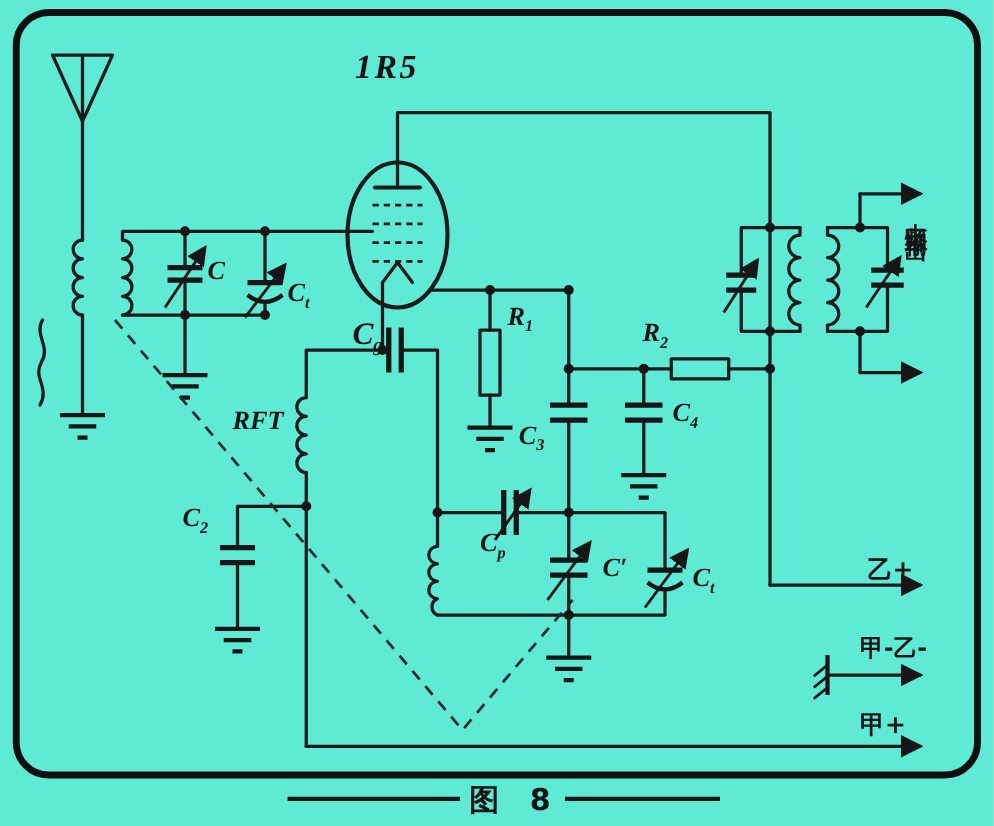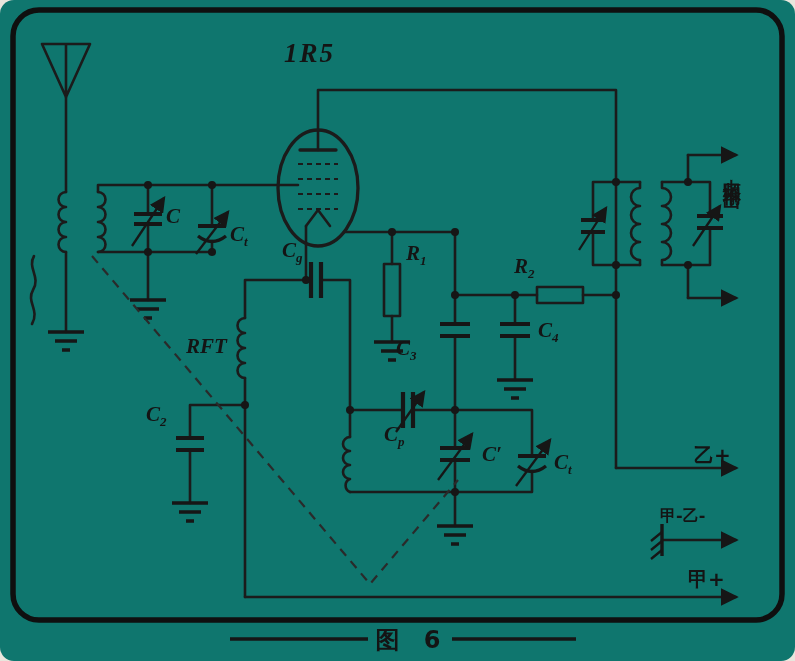--- a/index.html
+++ b/index.html
@@ -1,20 +1,19 @@
 <!DOCTYPE html>
 <html><head>
 <meta charset="utf-8">
 <style>
   html,body{margin:0;padding:0;background:#e9e6dd;}
   .page{
     position:relative;width:795px;height:661px;overflow:hidden;
-    background:#0f766e;
+    background:#5eead4;
     font-family:"Liberation Serif",serif;
-    border-radius:14px;
   }
   svg{position:absolute;left:0;top:0;}
   .w{stroke:#1b1b1b;stroke-width:2.6;fill:none;stroke-linecap:round;stroke-linejoin:round;}
   .thick{stroke-width:3.3;}
   .plate{stroke:#161616;stroke-width:4.2;fill:none;stroke-linecap:butt;}
   .curve{stroke:#161616;stroke-width:3.4;fill:none;}
   .gnd{stroke:#161616;stroke-width:3.4;fill:none;stroke-linecap:butt;}
   .dot{fill:#161616;stroke:none;}
   .dash{stroke:#2a2a2a;stroke-width:2.2;fill:none;stroke-dasharray:9 7;}
   .grid{stroke:#1b1b1b;stroke-width:2.2;fill:none;stroke-dasharray:5 4;}
@@ -190,30 +189,30 @@
         <circle cx="245" cy="405" r="4"></circle>
     </g>
 
     <path class="curve" d="M230,639 H368 M452,639 H576"></path>
   </svg>
 
   <div class="lbl" style="left:284px;top:40px;font-size:27px;letter-spacing:2px"><span>1R5</span></div>
 
   <div class="lbl" style="left:166px;top:206px"><span>C</span><sub></sub></div>
   <div class="lbl" style="left:230px;top:224px"><span>C</span><sub>t</sub></div>
-  <div class="lbl" style="left:282px;top:240px;font-size:21px"><span>C</span><sub>g</sub></div>
-  <div class="lbl" style="left:186px;top:336px"><span>RFT</span><sub></sub></div>
+  <div class="lbl" style="left:282px;top:255px;font-size:25px"><span>C</span><sub>g</sub></div>
+  <div class="lbl" style="left:186px;top:326px"><span>RFT</span><sub></sub></div>
   <div class="lbl" style="left:406px;top:243px"><span>R</span><sub>1</sub></div>
   <div class="lbl" style="left:514px;top:256px"><span>R</span><sub>2</sub></div>
   <div class="lbl" style="left:146px;top:404px"><span>C</span><sub>2</sub></div>
-  <div class="lbl" style="left:396px;top:338px"><span>C</span><sub>3</sub></div>
+  <div class="lbl" style="left:415px;top:338px"><span>C</span><sub>3</sub></div>
   <div class="lbl" style="left:538px;top:320px"><span>C</span><sub>4</sub></div>
   <div class="lbl" style="left:384px;top:424px"><span>C</span><sub>p</sub></div>
   <div class="lbl" style="left:482px;top:444px"><span>C′</span><sub></sub></div>
   <div class="lbl" style="left:554px;top:452px"><span>C</span><sub>t</sub></div>
 
   <div class="lbl vert" style="left:720px;top:164px"><span>中频输出</span></div>
   <div class="lbl cn" style="left:694px;top:442px"><span>乙+</span></div>
-  <div class="lbl cn" style="left:660px;top:506px;font-size:16px"><span>甲-乙-</span></div>
+  <div class="lbl cn" style="left:688px;top:506px;font-size:19px"><span>甲-乙-</span></div>
   <div class="lbl cn" style="left:688px;top:566px"><span>甲+</span></div>
 
-  <div class="lbl caption" style="left:372px;top:624px"><span>图 6</span></div>
+  <div class="lbl caption" style="left:372px;top:624px"><span>图 8</span></div>
 </div>
 
 </body></html>

